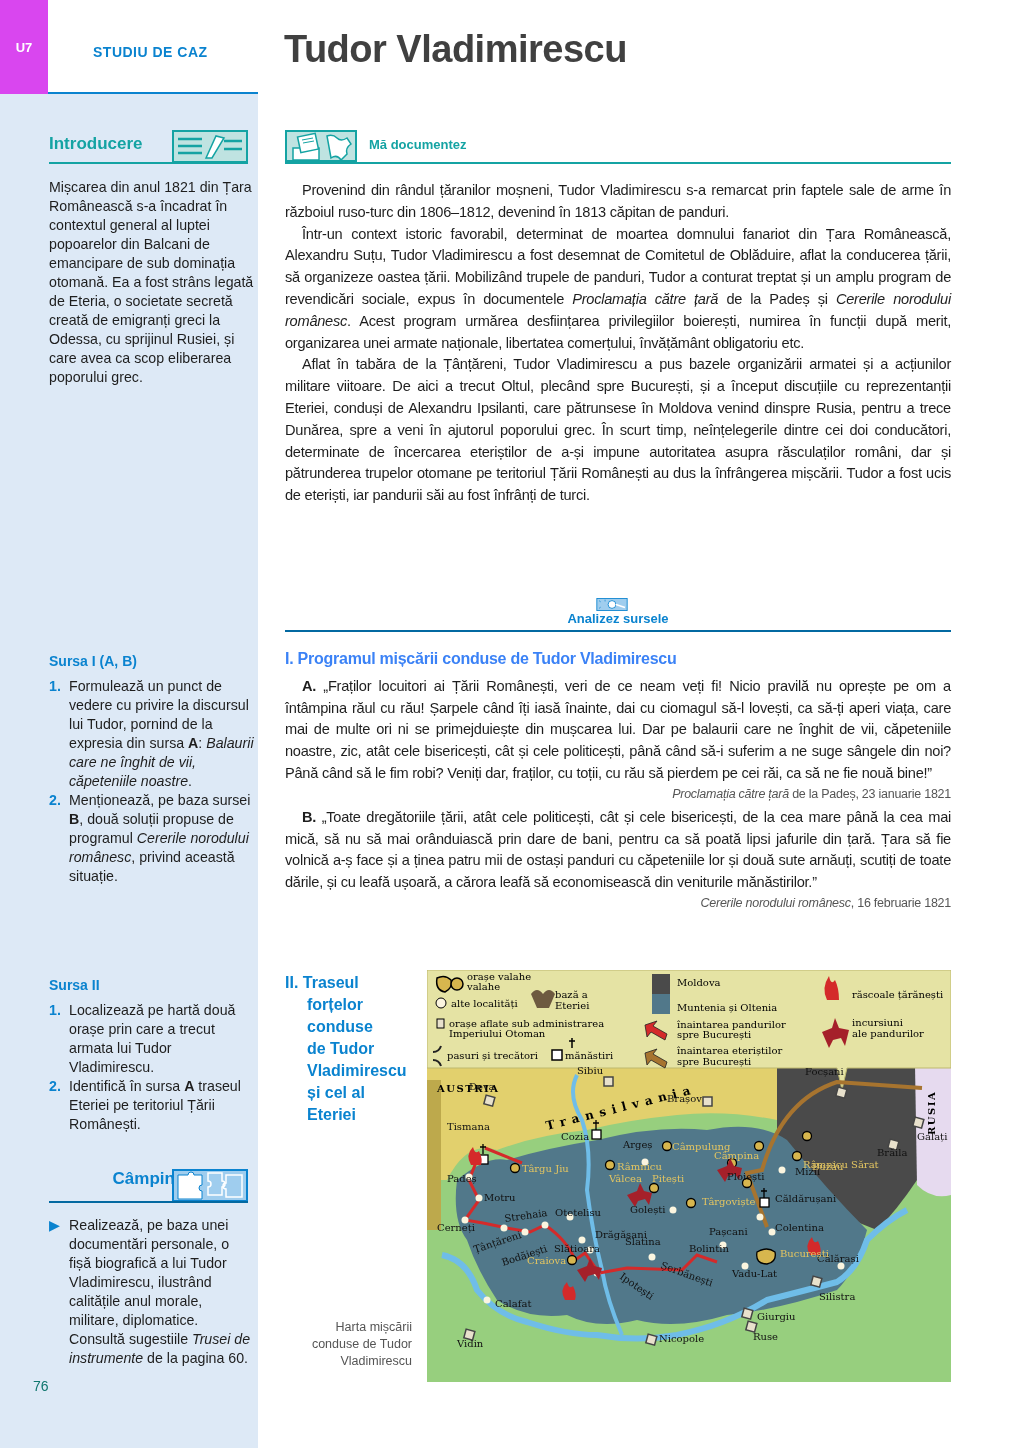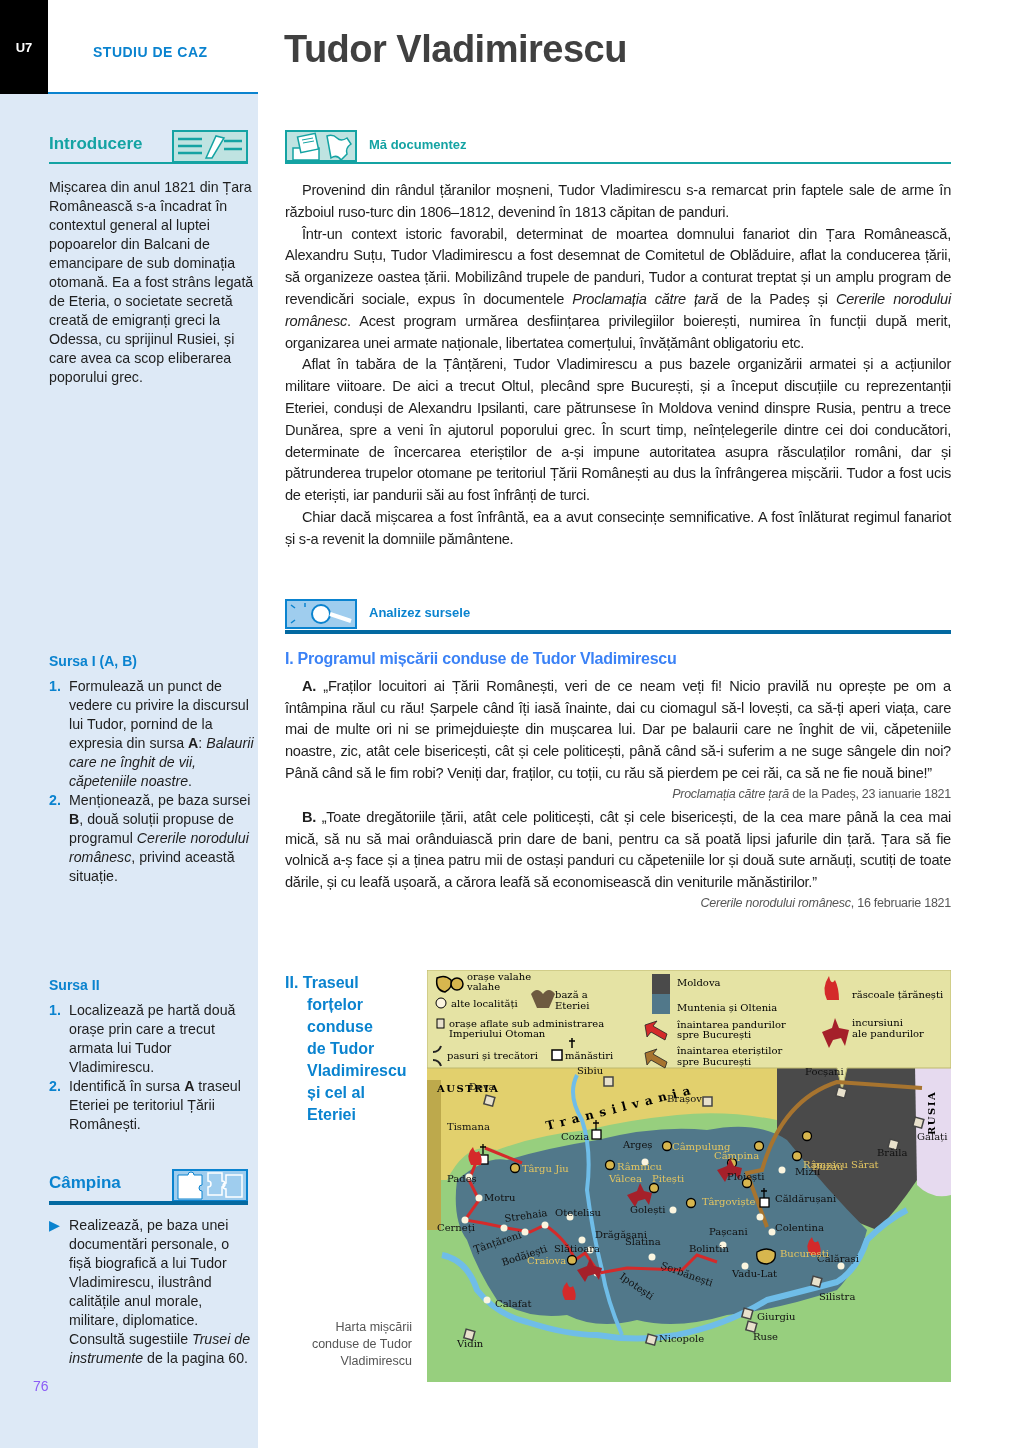--- a/index.html
+++ b/index.html
@@ -1,45 +1,45 @@
 <!DOCTYPE html>
 <html><head>
 <meta charset="utf-8">
 <style>
   html,body{margin:0;padding:0;}
   body{width:1024px;height:1448px;position:relative;background:#ffffff;font-family:"DejaVu Sans Condensed","Liberation Sans",sans-serif;color:#1e1e1e;overflow:hidden;}
   .sidebar{position:absolute;left:0;top:94px;width:258px;height:1354px;background:#dde9f6;}
-  .u7{position:absolute;left:0;top:0;width:48px;height:94px;background:#000000;color:#fff;font-family:"Liberation Sans",sans-serif;font-weight:bold;font-size:13px;display:flex;align-items:center;justify-content:center;}
+  .u7{position:absolute;left:0;top:0;width:48px;height:94px;background:#d946ef;color:#fff;font-family:"Liberation Sans",sans-serif;font-weight:bold;font-size:13px;display:flex;align-items:center;justify-content:center;}
   .studiu{position:absolute;left:93px;top:44px;color:#0a83cf;font-family:"Liberation Sans",sans-serif;font-weight:bold;font-size:14px;letter-spacing:0.5px;}
   .hline{position:absolute;left:48px;top:92px;width:210px;height:2px;background:#0a83cf;}
   .title{position:absolute;left:284px;top:28px;color:#404040;font-family:"Liberation Sans",sans-serif;font-weight:bold;font-size:38px;letter-spacing:-0.5px;}
 
   .sec-head{position:absolute;display:flex;align-items:center;}
   .sec-title{font-family:"Liberation Sans",sans-serif;font-weight:bold;font-size:13px;}
   .teal{color:#14a3a3;}
   .blue{color:#0a83cf;}
   .underline-teal{border-bottom:2px solid #14a3a3;}
-  .underline-blue{border-bottom:4px solid #0369a1;}
+  .underline-blue{border-bottom:2px solid #0369a1;flex-direction:column;}
 
   .side-text{position:absolute;left:49px;width:205px;font-family:"Liberation Sans",sans-serif;font-size:14.2px;line-height:19px;color:#1e1e1e;}
   .side-head{font-family:"Liberation Sans",sans-serif;font-weight:bold;color:#0a83cf;font-size:14px;margin-bottom:6px;}
   .ol{margin:0;padding:0;list-style:none;}
   .ol li{position:relative;padding-left:20px;}
   .ol li .num{position:absolute;left:0;top:0;color:#0a83cf;font-weight:bold;}
 
   .main-text{position:absolute;left:285px;width:666px;font-family:"Liberation Sans",sans-serif;font-size:14.6px;line-height:21.8px;text-align:justify;letter-spacing:-0.25px;}
   .main-text p{margin:0;text-indent:17px;}
   .src-cite{text-align:right;font-size:12.5px;color:#555;line-height:18px;margin:0;}
   .sub-head{font-family:"Liberation Sans",sans-serif;font-weight:bold;color:#3b82f6;font-size:16px;}
 
   .map-wrap{position:absolute;left:427px;top:970px;width:524px;height:412px;}
   .map-caption{position:absolute;left:298px;top:1319px;width:114px;text-align:right;font-family:"Liberation Sans",sans-serif;font-size:12.5px;line-height:17px;color:#555;}
   .map-title{position:absolute;left:285px;top:972px;width:130px;font-family:"Liberation Sans",sans-serif;font-weight:bold;font-size:16px;line-height:22px;color:#0a83cf;}
   .map-title .ind{padding-left:22px;display:block;}
-  .page-num{position:absolute;left:33px;top:1378px;font-family:"Liberation Sans",sans-serif;font-size:14px;color:#8b5cf6;}
+  .page-num{position:absolute;left:33px;top:1378px;font-family:"Liberation Sans",sans-serif;font-size:14px;color:#0f766e;}
   svg text{font-family:"DejaVu Serif","Liberation Serif",serif;}
 </style>
 </head>
 <body>
 
 <div class="u7">
     <span>U7</span>
   </div>
 <div class="studiu">STUDIU DE CAZ</div>
 <div class="hline"></div>
@@ -111,21 +111,20 @@
     <line x1="18" y1="13" x2="29" y2="11" stroke="#14a3a3" stroke-width="1"></line>
     <path d="M42 6 q6 -2 10 2 q4 4 10 0 l4 6 q-6 4 -4 10 l-6 6 q-4 -6 -10 -2 z" fill="#fff" stroke="#14a3a3" stroke-width="1.5"></path>
   </svg>
   <span class="sec-title teal" style="margin-bottom:4px;">Mă documentez</span>
 </div>
 
 <div class="main-text" style="top:180px;">
   <p>Provenind din rândul țăranilor moșneni, Tudor Vladimirescu s-a remarcat prin faptele sale de arme în războiul ruso-turc din 1806–1812, devenind în 1813 căpitan de panduri.</p>
   <p><span>Într-un context istoric favorabil, determinat de moartea domnului fanariot din Țara Românească, Alexandru Suțu, Tudor Vladimirescu a fost desemnat de Comitetul de Oblăduire, aflat la conducerea țării, să organizeze oastea țării. Mobilizând trupele de panduri, Tudor a conturat treptat și un amplu program de revendicări sociale, expus în documentele </span><i>Proclamația către țară</i><span> de la Padeș și </span><i>Cererile norodului românesc</i><span>. Acest program urmărea desființarea privilegiilor boierești, numirea în funcții după merit, organizarea unei armate naționale, libertatea comerțului, învățământ obligatoriu etc.</span></p>
   <p>Aflat în tabăra de la Țânțăreni, Tudor Vladimirescu a pus bazele organizării armatei și a acțiunilor militare viitoare. De aici a trecut Oltul, plecând spre București, și a început discuțiile cu reprezentanții Eteriei, conduși de Alexandru Ipsilanti, care pătrunsese în Moldova venind dinspre Rusia, pentru a trece Dunărea, spre a veni în ajutorul poporului grec. În scurt timp, neînțelegerile dintre cei doi conducători, determinate de încercarea eteriștilor de a-și impune autoritatea asupra răsculaților români, dar și pătrunderea trupelor otomane pe teritoriul Țării Românești au dus la înfrângerea mișcării. Tudor a fost ucis de eteriști, iar pandurii săi au fost înfrânți de turci.</p>
-  <p>Chiar dacă mișcarea a fost înfrântă, ea a avut consecințe semnificative. A fost înlăturat regimul fanariot și s-a revenit la domniile pământene.</p>
 </div>
 
 <div class="sec-head underline-blue" style="left:285px;top:598px;width:666px;height:32px;">
   <svg width="72" height="30" viewBox="0 0 72 30" style="margin-right:12px;">
     <rect x="1" y="1" width="70" height="28" fill="#9fcdee" stroke="#0a83cf" stroke-width="2"></rect>
     <circle cx="36" cy="15" r="9" fill="#fff" stroke="#0a83cf" stroke-width="2"></circle>
     <line x1="45" y1="15" x2="66" y2="22" stroke="#fff" stroke-width="4"></line>
     <path d="M6 6 l4 3 M6 24 l4 -3 M20 4 l0 4" stroke="#0a83cf" stroke-width="1.5"></path>
   </svg>
   <span class="sec-title blue" style="margin-bottom:4px;">Analizez sursele</span>

